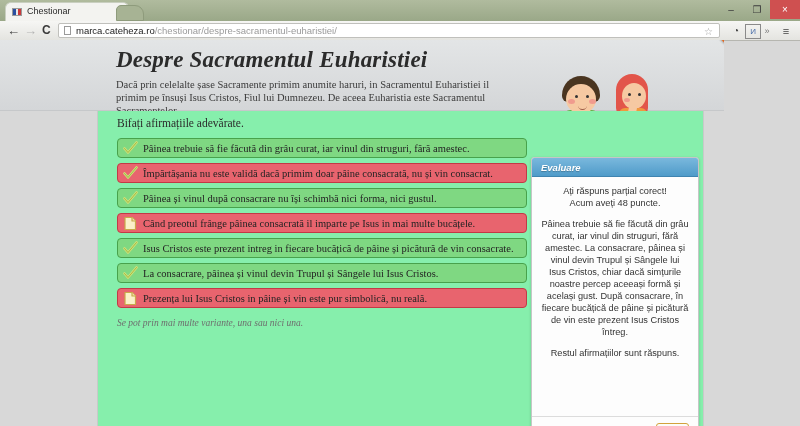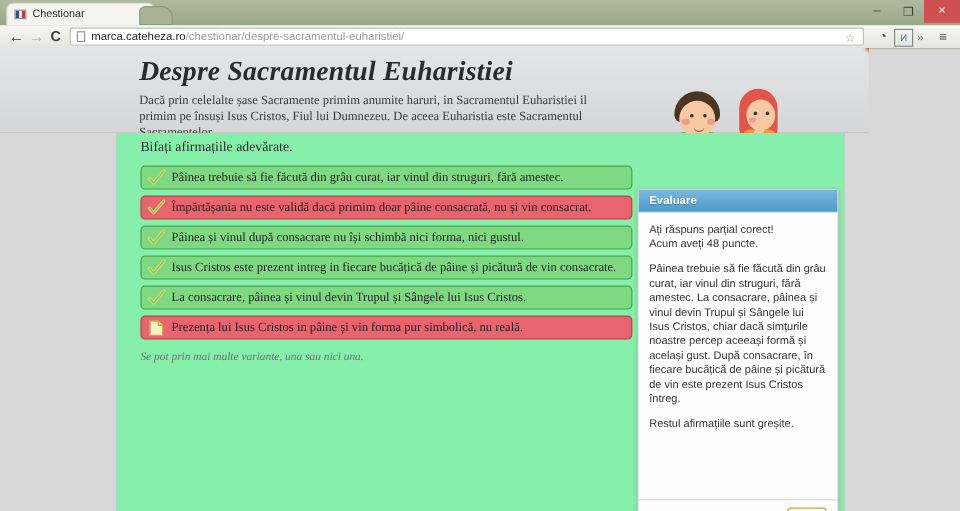--- a/index.html
+++ b/index.html
@@ -190,28 +190,28 @@
   .eval{
     position:absolute;left:531px;top:117px;width:168px;height:294px;
     background:#fdfdfd;border:1px solid #c6c6c6;border-radius:3px;
     box-shadow:0 1px 3px rgba(0,0,0,.18);box-sizing:border-box;
   }
   .eval-header{
     height:18px;
     background:linear-gradient(to bottom,#7ab8dd,#4f9bc9);
     border-bottom:1px solid #3f84b0;
     border-top-left-radius:2px;border-top-right-radius:2px;
-    display:flex;align-items:center;
+    display:flex;align-items:center;font-style:italic;
   }
   .eval-title{
     margin-left:9px;font-size:9.5px;font-weight:bold;color:#fff;
     text-shadow:0 1px 1px rgba(0,0,0,.25);
   }
   .eval-body{padding:8px 9px 0 9px;}
-  .eval-p{font-size:9.2px;color:#333;line-height:12px;margin:0 0 9px 0;}
+  .eval-p{font-size:9.2px;color:#333;line-height:12px;margin:0 0 9px 0;text-align:center;}
   .eval-footer{
     position:absolute;left:0;right:0;bottom:0;height:33px;
     border-top:1px solid #dcdcdc;
   }
   .ok-btn{
     position:absolute;right:9px;top:6px;width:33px;height:16px;
     background:linear-gradient(to bottom,#fdfdfa,#f2eee2);
     border:1px solid #d2a23c;border-radius:3px;
     color:#c8761b;font-size:9.5px;
     display:flex;align-items:center;justify-content:center;
@@ -323,61 +323,70 @@
           </div>
           <div class="answer correct">
             <span class="ans-icon">
               <svg width="15" height="15" viewBox="0 0 15 15">
                 <path d="M1.5 7.5 L5 11.5 L13.5 1.5" fill="none" stroke="#cfe07a" stroke-width="2.6" stroke-linecap="round" stroke-linejoin="round"></path>
                 <path d="M1.5 7.5 L5 11.5 L13.5 1.5" fill="none" stroke="#8fae2e" stroke-width="1" stroke-linecap="round" stroke-linejoin="round" opacity=".7"></path>
               </svg>
             </span>
             <span class="ans-text">Pâinea și vinul după consacrare nu își schimbă nici forma, nici gustul.</span>
           </div>
-          <div class="answer correct">
-            <span class="ans-icon">
-              <svg width="15" height="15" viewBox="0 0 15 15">
-                <path d="M1.5 7.5 L5 11.5 L13.5 1.5" fill="none" stroke="#cfe07a" stroke-width="2.6" stroke-linecap="round" stroke-linejoin="round"></path>
-                <path d="M1.5 7.5 L5 11.5 L13.5 1.5" fill="none" stroke="#8fae2e" stroke-width="1" stroke-linecap="round" stroke-linejoin="round" opacity=".7"></path>
-              </svg>
-            </span>
-            <span class="ans-text">Isus Cristos este prezent intreg in fiecare bucățică de pâine și picătură de vin consacrate.</span>
-          </div>
-          <div class="answer correct">
-            <span class="ans-icon">
-              <svg width="15" height="15" viewBox="0 0 15 15">
-                <path d="M1.5 7.5 L5 11.5 L13.5 1.5" fill="none" stroke="#cfe07a" stroke-width="2.6" stroke-linecap="round" stroke-linejoin="round"></path>
-                <path d="M1.5 7.5 L5 11.5 L13.5 1.5" fill="none" stroke="#8fae2e" stroke-width="1" stroke-linecap="round" stroke-linejoin="round" opacity=".7"></path>
-              </svg>
-            </span>
-            <span class="ans-text">La consacrare, pâinea și vinul devin Trupul și Sângele lui Isus Cristos.</span>
-          </div>
           <div class="answer wrong">
             <span class="ans-icon">
               <svg width="15" height="15" viewBox="0 0 15 15">
                 <path d="M2 1.5 h7 l3.5 3.5 v8.5 h-10.5 z" fill="#fbf0c9" stroke="#c9a94a" stroke-width="1.2" stroke-linejoin="round"></path>
                 <path d="M9 1.5 v3.5 h3.5" fill="#f0e0ac" stroke="#c9a94a" stroke-width="1.2" stroke-linejoin="round"></path>
               </svg>
             </span>
-            <span class="ans-text">Prezența lui Isus Cristos in pâine și vin forma pur simbolică, nu reală.</span>
+            <span class="ans-text">Când preotul frânge pâinea consacrată il imparte pe Isus in mai multe bucățele.</span>
+          </div>
+          <div class="answer correct">
+            <span class="ans-icon">
+              <svg width="15" height="15" viewBox="0 0 15 15">
+                <path d="M1.5 7.5 L5 11.5 L13.5 1.5" fill="none" stroke="#cfe07a" stroke-width="2.6" stroke-linecap="round" stroke-linejoin="round"></path>
+                <path d="M1.5 7.5 L5 11.5 L13.5 1.5" fill="none" stroke="#8fae2e" stroke-width="1" stroke-linecap="round" stroke-linejoin="round" opacity=".7"></path>
+              </svg>
+            </span>
+            <span class="ans-text">Isus Cristos este prezent intreg in fiecare bucățică de pâine și picătură de vin consacrate.</span>
+          </div>
+          <div class="answer correct">
+            <span class="ans-icon">
+              <svg width="15" height="15" viewBox="0 0 15 15">
+                <path d="M1.5 7.5 L5 11.5 L13.5 1.5" fill="none" stroke="#cfe07a" stroke-width="2.6" stroke-linecap="round" stroke-linejoin="round"></path>
+                <path d="M1.5 7.5 L5 11.5 L13.5 1.5" fill="none" stroke="#8fae2e" stroke-width="1" stroke-linecap="round" stroke-linejoin="round" opacity=".7"></path>
+              </svg>
+            </span>
+            <span class="ans-text">La consacrare, pâinea și vinul devin Trupul și Sângele lui Isus Cristos.</span>
+          </div>
+          <div class="answer wrong">
+            <span class="ans-icon">
+              <svg width="15" height="15" viewBox="0 0 15 15">
+                <path d="M2 1.5 h7 l3.5 3.5 v8.5 h-10.5 z" fill="#fbf0c9" stroke="#c9a94a" stroke-width="1.2" stroke-linejoin="round"></path>
+                <path d="M9 1.5 v3.5 h3.5" fill="#f0e0ac" stroke="#c9a94a" stroke-width="1.2" stroke-linejoin="round"></path>
+              </svg>
+            </span>
+            <span class="ans-text">Prezența lui Isus Cristos in pâine și vin este pur simbolică, nu reală.</span>
           </div>
         </div>
       <div class="quiz-note">Se pot prin mai multe variante, una sau nici una.</div>
     </div>
   </div>
 
   <div class="eval">
     <div class="eval-header">
       <span class="eval-title">Evaluare</span>
     </div>
     <div class="eval-body" id="eval-body">
         <p class="eval-p" style="white-space: pre-line;">Ați răspuns parțial corect!
 Acum aveți 48 puncte.</p>
         <p class="eval-p" style="white-space: pre-line;">Pâinea trebuie să fie făcută din grâu curat, iar vinul din struguri, fără amestec. La consacrare, pâinea și vinul devin Trupul și Sângele lui Isus Cristos, chiar dacă simțurile noastre percep aceeași formă și același gust. După consacrare, în fiecare bucățică de pâine și picătură de vin este prezent Isus Cristos întreg.</p>
-        <p class="eval-p" style="white-space: pre-line;">Restul afirmațiile sunt greșite.</p>
+        <p class="eval-p" style="white-space: pre-line;">Restul afirmațiilor sunt răspuns.</p>
       </div>
     <div class="eval-footer">
       <div class="ok-btn">Ok</div>
     </div>
   </div>
 
   <svg class="cursor" viewBox="0 0 12 18">
     <polygon points="0,0 0,13 3.4,10 5.8,15.4 7.8,14.5 5.5,9.4 10,9.2" fill="#fff" stroke="#000" stroke-width="1"></polygon>
   </svg>
 </div>

